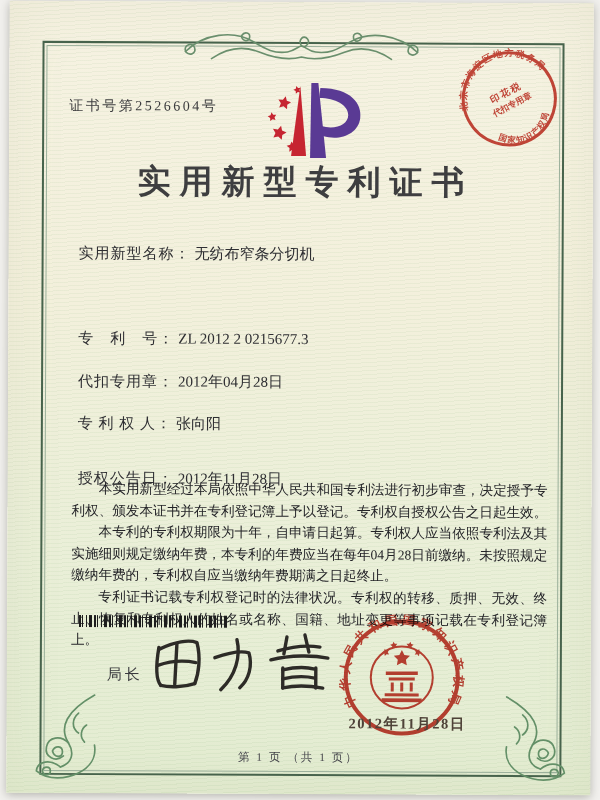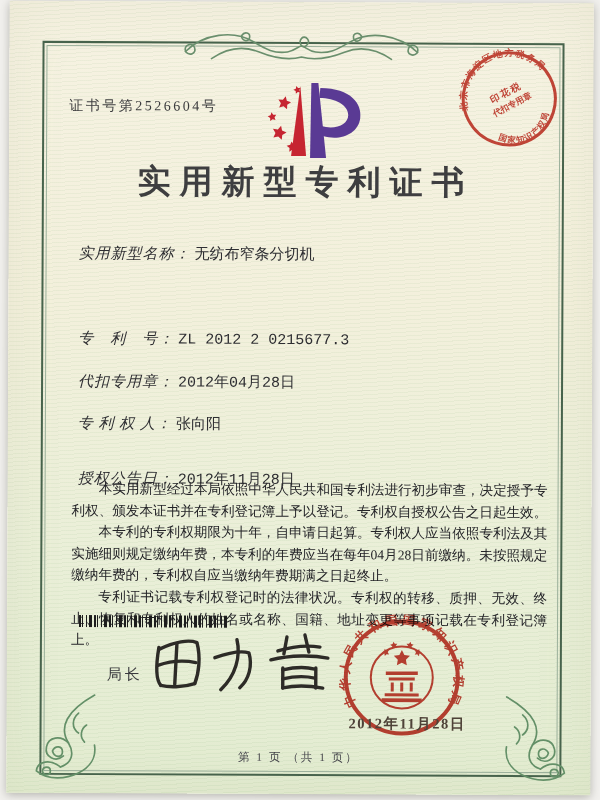--- a/index.html
+++ b/index.html
@@ -9,22 +9,22 @@
       repeating-linear-gradient(176deg, rgba(125,175,115,.085) 0 1px, rgba(0,0,0,0) 1px 4px),
       linear-gradient(180deg,#f6f2e2 0%,#f3f0dc 38%,#eaefd8 70%,#e3ecd1 100%);
     box-shadow:0 2px 10px rgba(60,60,50,.35), inset 0 0 60px rgba(150,150,100,.10);
     transform:rotate(.25deg);}
   .frame{position:absolute;left:33px;top:40px;right:29px;bottom:18px;border:2px solid #47634c;}
   .frame::after{content:"";position:absolute;inset:2px;border:1px solid #9bb09b;}
   .cert-no{position:absolute;left:60px;top:80px;font-size:14px;letter-spacing:2.5px;color:#3c3c3e;margin-top:16px;}
   .title{position:absolute;left:0;right:0;top:158px;text-align:center;font-size:33px;font-weight:bold;
     letter-spacing:9px;text-indent:9px;color:#3e3e40;}
   .field{position:absolute;left:70px;font-size:15px;color:#2e2e32;white-space:nowrap;}
-  .field .lbl{letter-spacing:1px;font-style:italic;}
-  .field .val{margin-left:4px;font-family:Liberation Mono, monospace;}
+  .field .lbl{letter-spacing:1px;}
+  .field .val{margin-left:4px;}
   .f0{top:243px}.f1{top:286px}.f2{top:328px}.f3{top:371px}.f4{top:413px}.f5{top:468px}
   .body-text{position:absolute;left:64px;top:477px;width:476px;font-size:13.6px;line-height:21.6px;
     color:#232327;text-align:justify;}
   .body-text p{margin:0;text-indent:2em;}
   .barcode{position:absolute;left:72px;top:614px;width:150px;height:12px;
     background:repeating-linear-gradient(90deg,#1d1d1d 0 2px,transparent 2px 3px,#1d1d1d 3px 4px,
       transparent 4px 7px,#1d1d1d 7px 8px,transparent 8px 10px,#1d1d1d 10px 13px,transparent 13px 15px);}
   .director{position:absolute;left:100px;top:664px;font-size:15px;letter-spacing:3px;color:#3a3a3e;}
   .signature{position:absolute;left:136px;top:626px;width:205px;height:80px;}
   .tax-seal{position:absolute;left:448px;top:44px;width:104px;height:104px;transform:rotate(-28deg);

